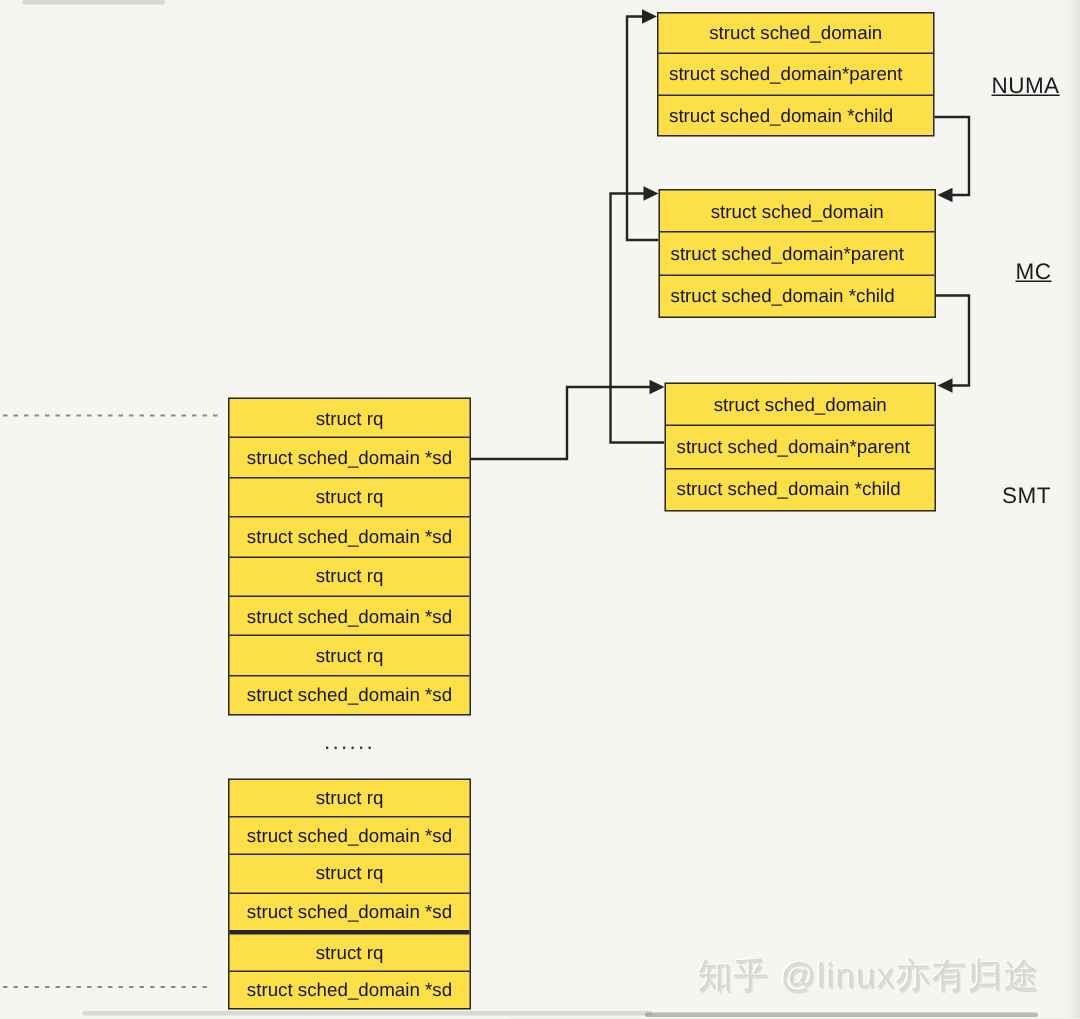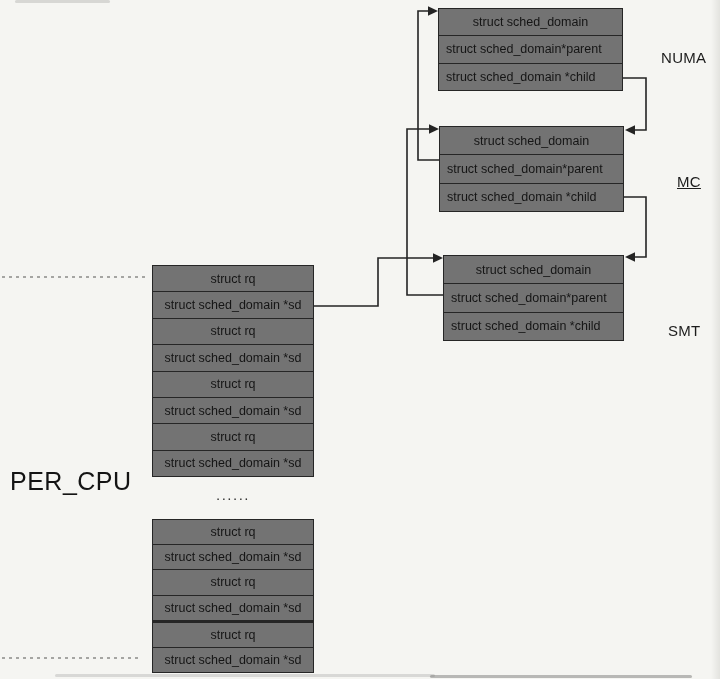--- a/index.html
+++ b/index.html
@@ -2,21 +2,21 @@
 <html><head>
 <meta charset="utf-8">
 <style>
   html,body{margin:0;padding:0;background:#e9e9e6;}
   .stage{
     position:relative;width:720px;height:679px;background:#f5f5f2;
     overflow:hidden;font-family:"Liberation Sans",sans-serif;
   }
   svg.overlay{position:absolute;left:0;top:0;width:720px;height:679px;}
   .struct-box{
-    position:absolute;background:#737373;border:1.7px solid #262626;
+    position:absolute;background:#fde047;border:1.7px solid #262626;
     box-sizing:border-box;display:flex;flex-direction:column;
   }
   .struct-row{
     flex:1;display:flex;align-items:center;justify-content:center;
     font-size:12.5px;color:#151515;border-top:1.5px solid #262626;
     white-space:nowrap;overflow:hidden;
   }
   .struct-row:first-child{border-top:none;}
   .struct-row.align-left{justify-content:flex-start;padding-left:7px;text-align:center;}
   .struct-row.thick-top{border-top-width:3px;}
@@ -55,21 +55,20 @@
     <polyline points="439,160 418,160 418,11 429,11"></polyline>
     <polygon points="438,11 428,6.2 428,15.8" fill="#242424" stroke="none"></polygon>
 
     <polyline points="622,78 646,78 646,130 634,130"></polyline>
     <polygon points="625,130 635,125.2 635,134.8" fill="#242424" stroke="none"></polygon>
 
     <polyline points="623,197 646,197 646,257 634,257"></polyline>
     <polygon points="625,257 635,252.2 635,261.8" fill="#242424" stroke="none"></polygon>
   </svg>
 
-  <div class="percpu">PER_CPU</div>
 
   <div class="struct-box" style="left:152px;top:265px;width:162px;height:212px;">
     <div class="struct-row">struct rq</div>
     <div class="struct-row">struct sched_domain *sd</div>
     <div class="struct-row">struct rq</div>
     <div class="struct-row">struct sched_domain *sd</div>
     <div class="struct-row">struct rq</div>
     <div class="struct-row">struct sched_domain *sd</div>
     <div class="struct-row">struct rq</div>
     <div class="struct-row">struct sched_domain *sd</div>
@@ -84,35 +83,36 @@
     <div class="struct-row">struct sched_domain *sd</div>
     <div class="struct-row thick-top">struct rq</div>
     <div class="struct-row">struct sched_domain *sd</div>
   </div>
 
   <div class="struct-box" style="left:438px;top:8px;width:185px;height:83px;">
     <div class="struct-row">struct sched_domain</div>
     <div class="struct-row align-left">struct sched_domain*parent</div>
     <div class="struct-row align-left">struct sched_domain *child</div>
   </div>
-  <div class="side-label" style="left:661px;top:49px;">NUMA</div>
+  <div class="side-label" style="left:661px;top:49px;text-decoration:underline;">NUMA</div>
 
   <div class="struct-box" style="left:439px;top:126px;width:185px;height:86px;">
     <div class="struct-row">struct sched_domain</div>
     <div class="struct-row align-left">struct sched_domain*parent</div>
     <div class="struct-row align-left">struct sched_domain *child</div>
   </div>
   <div class="side-label" style="left:677px;top:173px;text-decoration:underline;">MC</div>
 
   <div class="struct-box" style="left:443px;top:255px;width:181px;height:86px;">
     <div class="struct-row">struct sched_domain</div>
     <div class="struct-row align-left">struct sched_domain*parent</div>
     <div class="struct-row align-left">struct sched_domain *child</div>
   </div>
   <div class="side-label" style="left:668px;top:298px;margin-top:24px;">SMT</div>
 
+  <div class="watermark">知乎 @linux亦有归途</div>
 
   <div class="edge-top"></div>
   <div class="edge-right"></div>
   <div class="edge-bottom-light"></div>
   <div class="edge-bottom-dark"></div>
 
 </div>
 
 </body></html>

